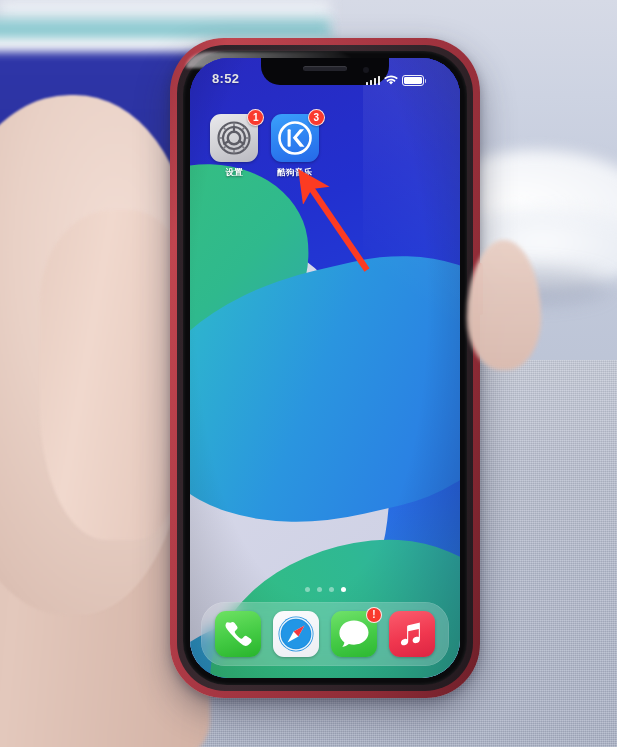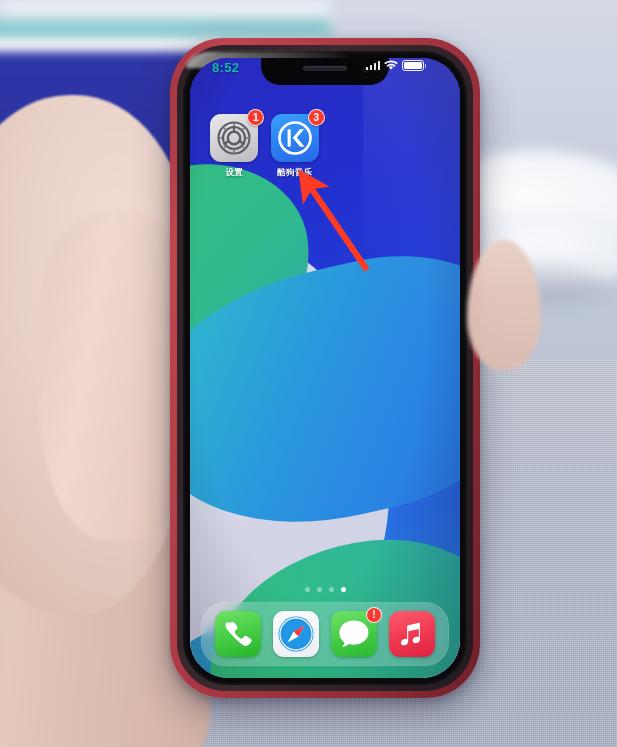--- a/index.html
+++ b/index.html
@@ -239,24 +239,24 @@
   }
   .notch-cam {
     position:absolute; right:20px; top:9px;
     width:6px; height:6px; border-radius:50%;
     background:#16161d;
   }
 
   
   .statusbar {
     position:absolute; left:0; right:16px; top:0; height:28px;
-    display:flex; align-items:flex-start; justify-content:space-between;
+    display:flex; align-items:flex-end; justify-content:space-between;
     padding:2px 20px 0 22px;
     z-index:7;
-    color:#14b8a6;
+    color:#e5e5e5;
   }
   .sb-time {
     font-size:13px; font-weight:bold; letter-spacing:.3px;
     text-shadow:0 1px 2px rgba(0,0,0,.3);
   }
   .sb-right { display:flex; align-items:center; gap:4px; }
   .sb-signal { display:flex; align-items:flex-end; gap:1.5px; height:9px; }
   .sb-signal i { display:block; width:2.5px; background:#fff; border-radius:.5px; opacity:.92; }
   .sb-signal i:nth-child(1){height:3px;}
   .sb-signal i:nth-child(2){height:5px;}

